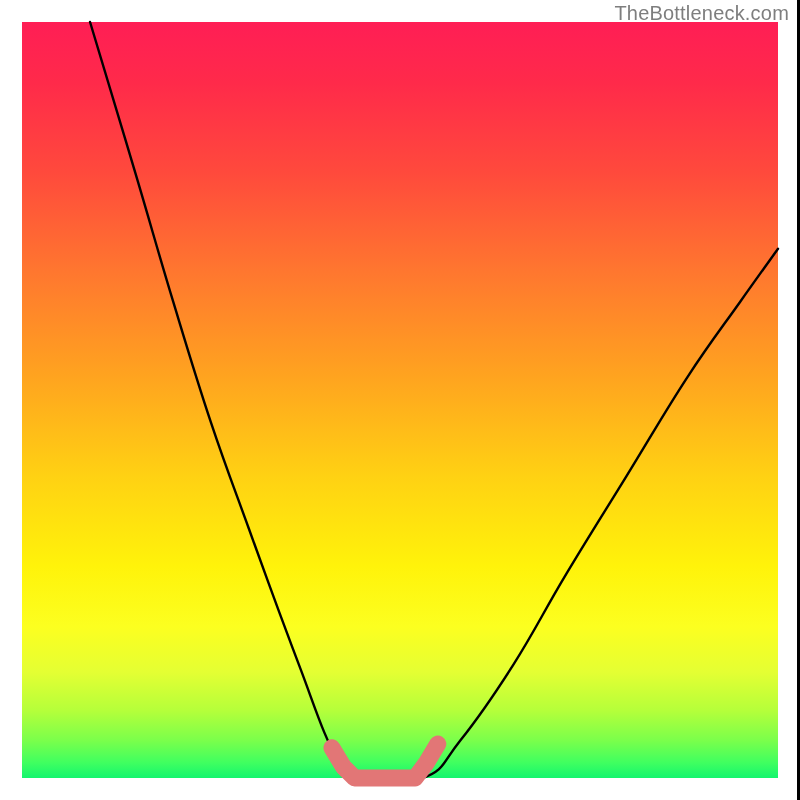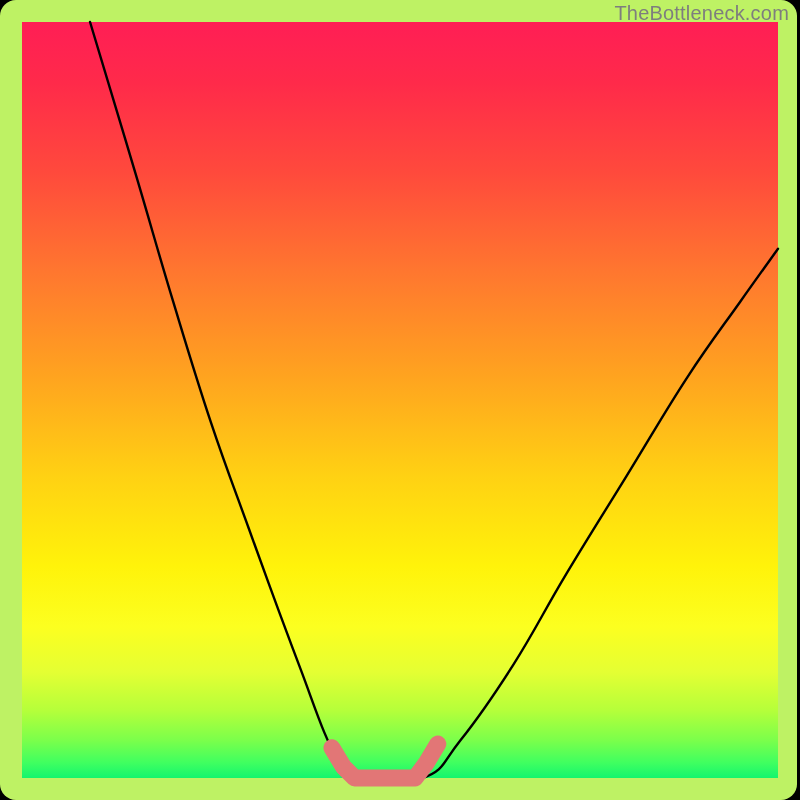--- a/index.html
+++ b/index.html
@@ -8,22 +8,21 @@
     width: 800px;
     height: 800px;
     background: #000;
     overflow: hidden;
     font-family: Arial, Helvetica, sans-serif;
   }
   .frame {
     position: relative;
     width: 797px;
     height: 800px;
-    background: #bef264;
-    border-radius: 16px;
+    background: #ffffff;
   }
   .plot-area {
     position: absolute;
     left: 22px;
     top: 22px;
     width: 756px;
     height: 756px;
     
     background: linear-gradient(
       to bottom,

